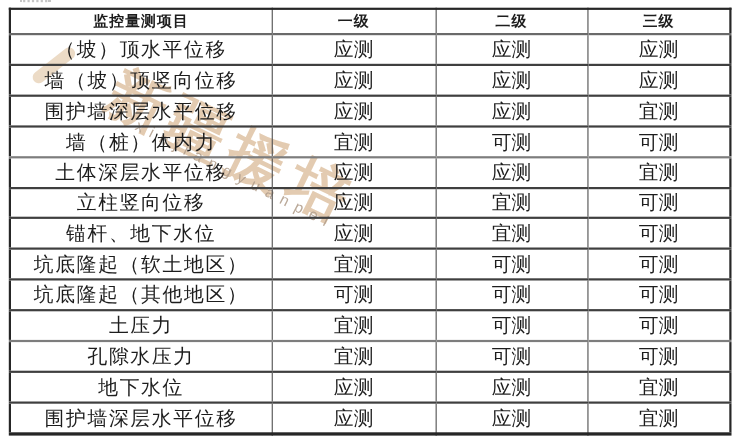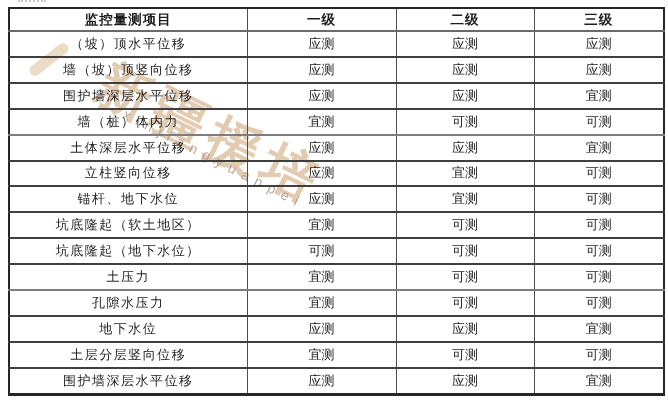--- a/index.html
+++ b/index.html
@@ -54,21 +54,21 @@
     border-bottom:1px solid #3f3f3f;
     text-align:center; vertical-align:middle;
     color:#1d1d1d; padding:0 2px;
     overflow:hidden; white-space:nowrap;
   }
   .monitor thead tr { height:23px; }
   .monitor th {
     font-size:13.5px; font-weight:bold; letter-spacing:1px;
     border-top:none; border-bottom:2px solid #6a6a6a;
   }
-  .monitor td { font-size:13px;margin-top:35px; }
+  .monitor td { font-size:18px;margin-top:35px; }
   .monitor td:first-child { letter-spacing:1.5px; }
   .monitor tbody tr:nth-child(5) td,
   .monitor tbody tr:nth-child(11) td { border-top-color:#7d7d7d; }
 </style>
 </head>
 <body>
 
 <div class="watermark" aria-hidden="true">
   <div class="wm-swoosh" style="background: rgb(236, 219, 198);"></div>
   <div class="wm-text" style="color: rgb(223, 195, 164);">新疆援培</div>
@@ -136,21 +136,21 @@
           <td>宜测</td>
           <td>可测</td>
         </tr>
         <tr>
           <td>坑底隆起（软土地区）</td>
           <td>宜测</td>
           <td>可测</td>
           <td>可测</td>
         </tr>
         <tr>
-          <td>坑底隆起（地下水位）</td>
+          <td>坑底隆起（其他地区）</td>
           <td>可测</td>
           <td>可测</td>
           <td>可测</td>
         </tr>
         <tr>
           <td>土压力</td>
           <td>宜测</td>
           <td>可测</td>
           <td>可测</td>
         </tr>
@@ -160,26 +160,20 @@
           <td>可测</td>
           <td>可测</td>
         </tr>
         <tr>
           <td>地下水位</td>
           <td>应测</td>
           <td>应测</td>
           <td>宜测</td>
         </tr>
         <tr>
-          <td>土层分层竖向位移</td>
-          <td>宜测</td>
-          <td>可测</td>
-          <td>可测</td>
-        </tr>
-        <tr>
           <td>围护墙深层水平位移</td>
           <td>应测</td>
           <td>应测</td>
           <td>宜测</td>
         </tr>
       </tbody>
   </table>
 </div>
 
 </body></html>

